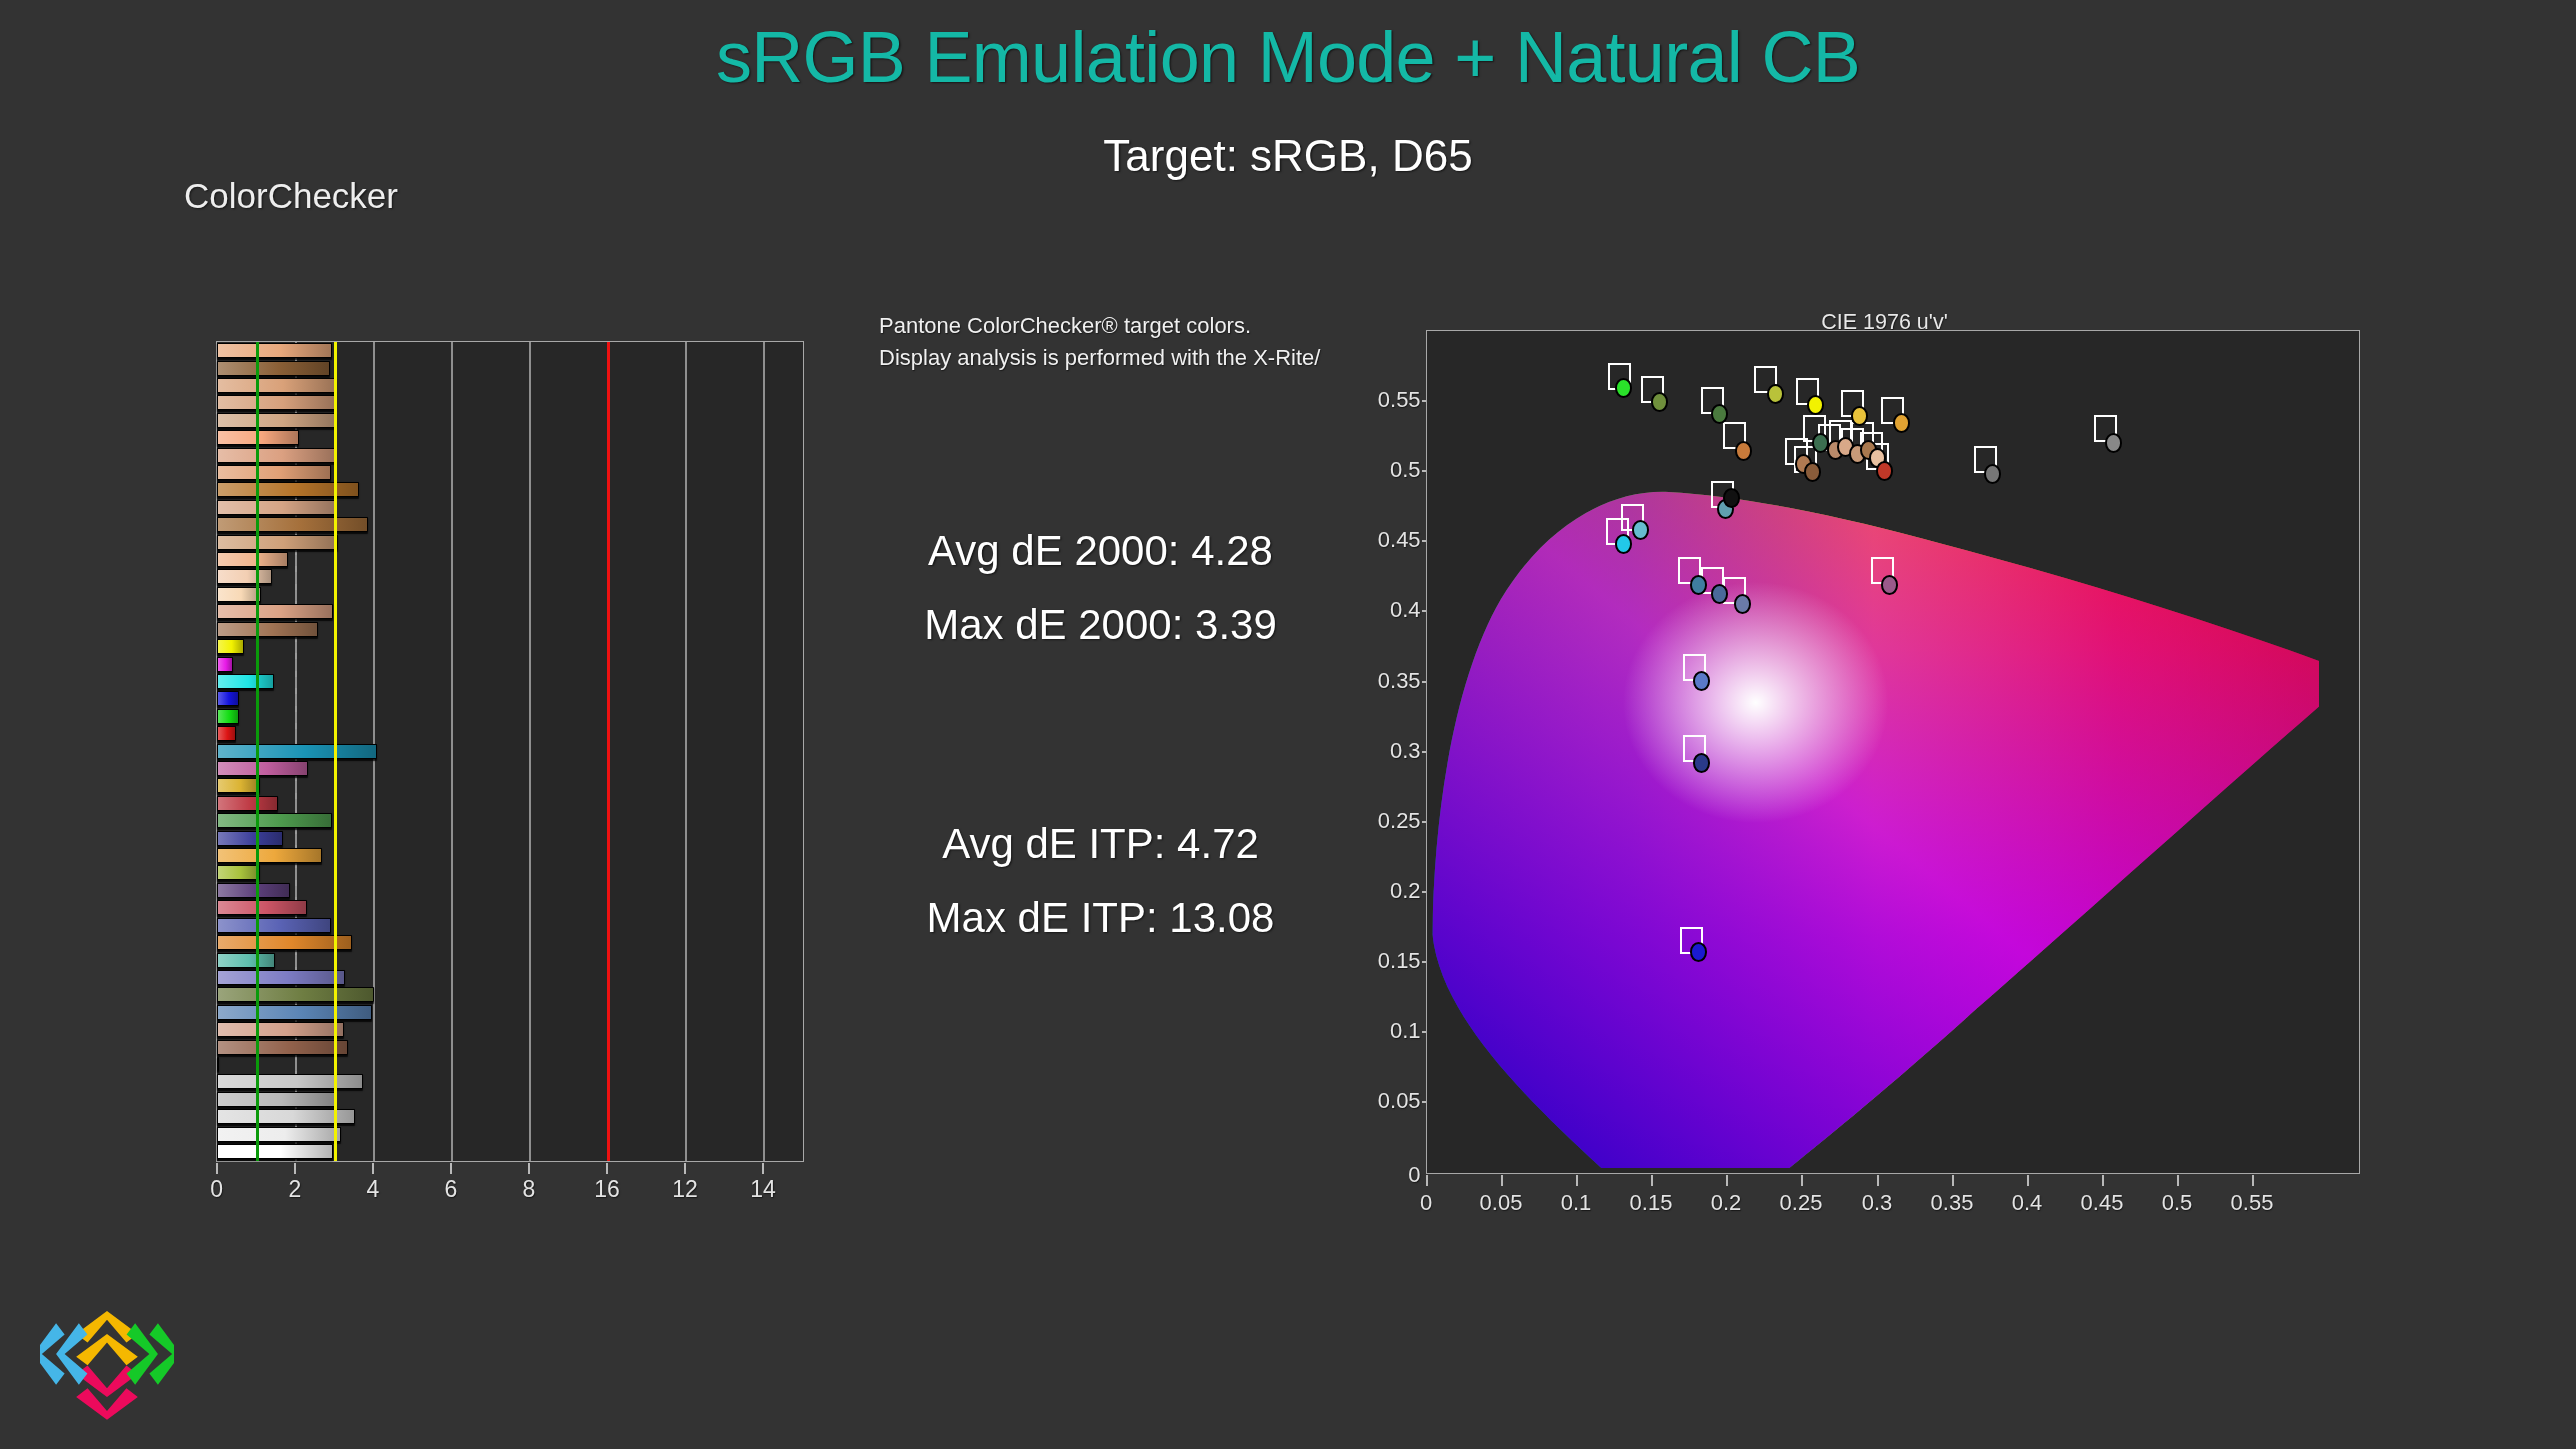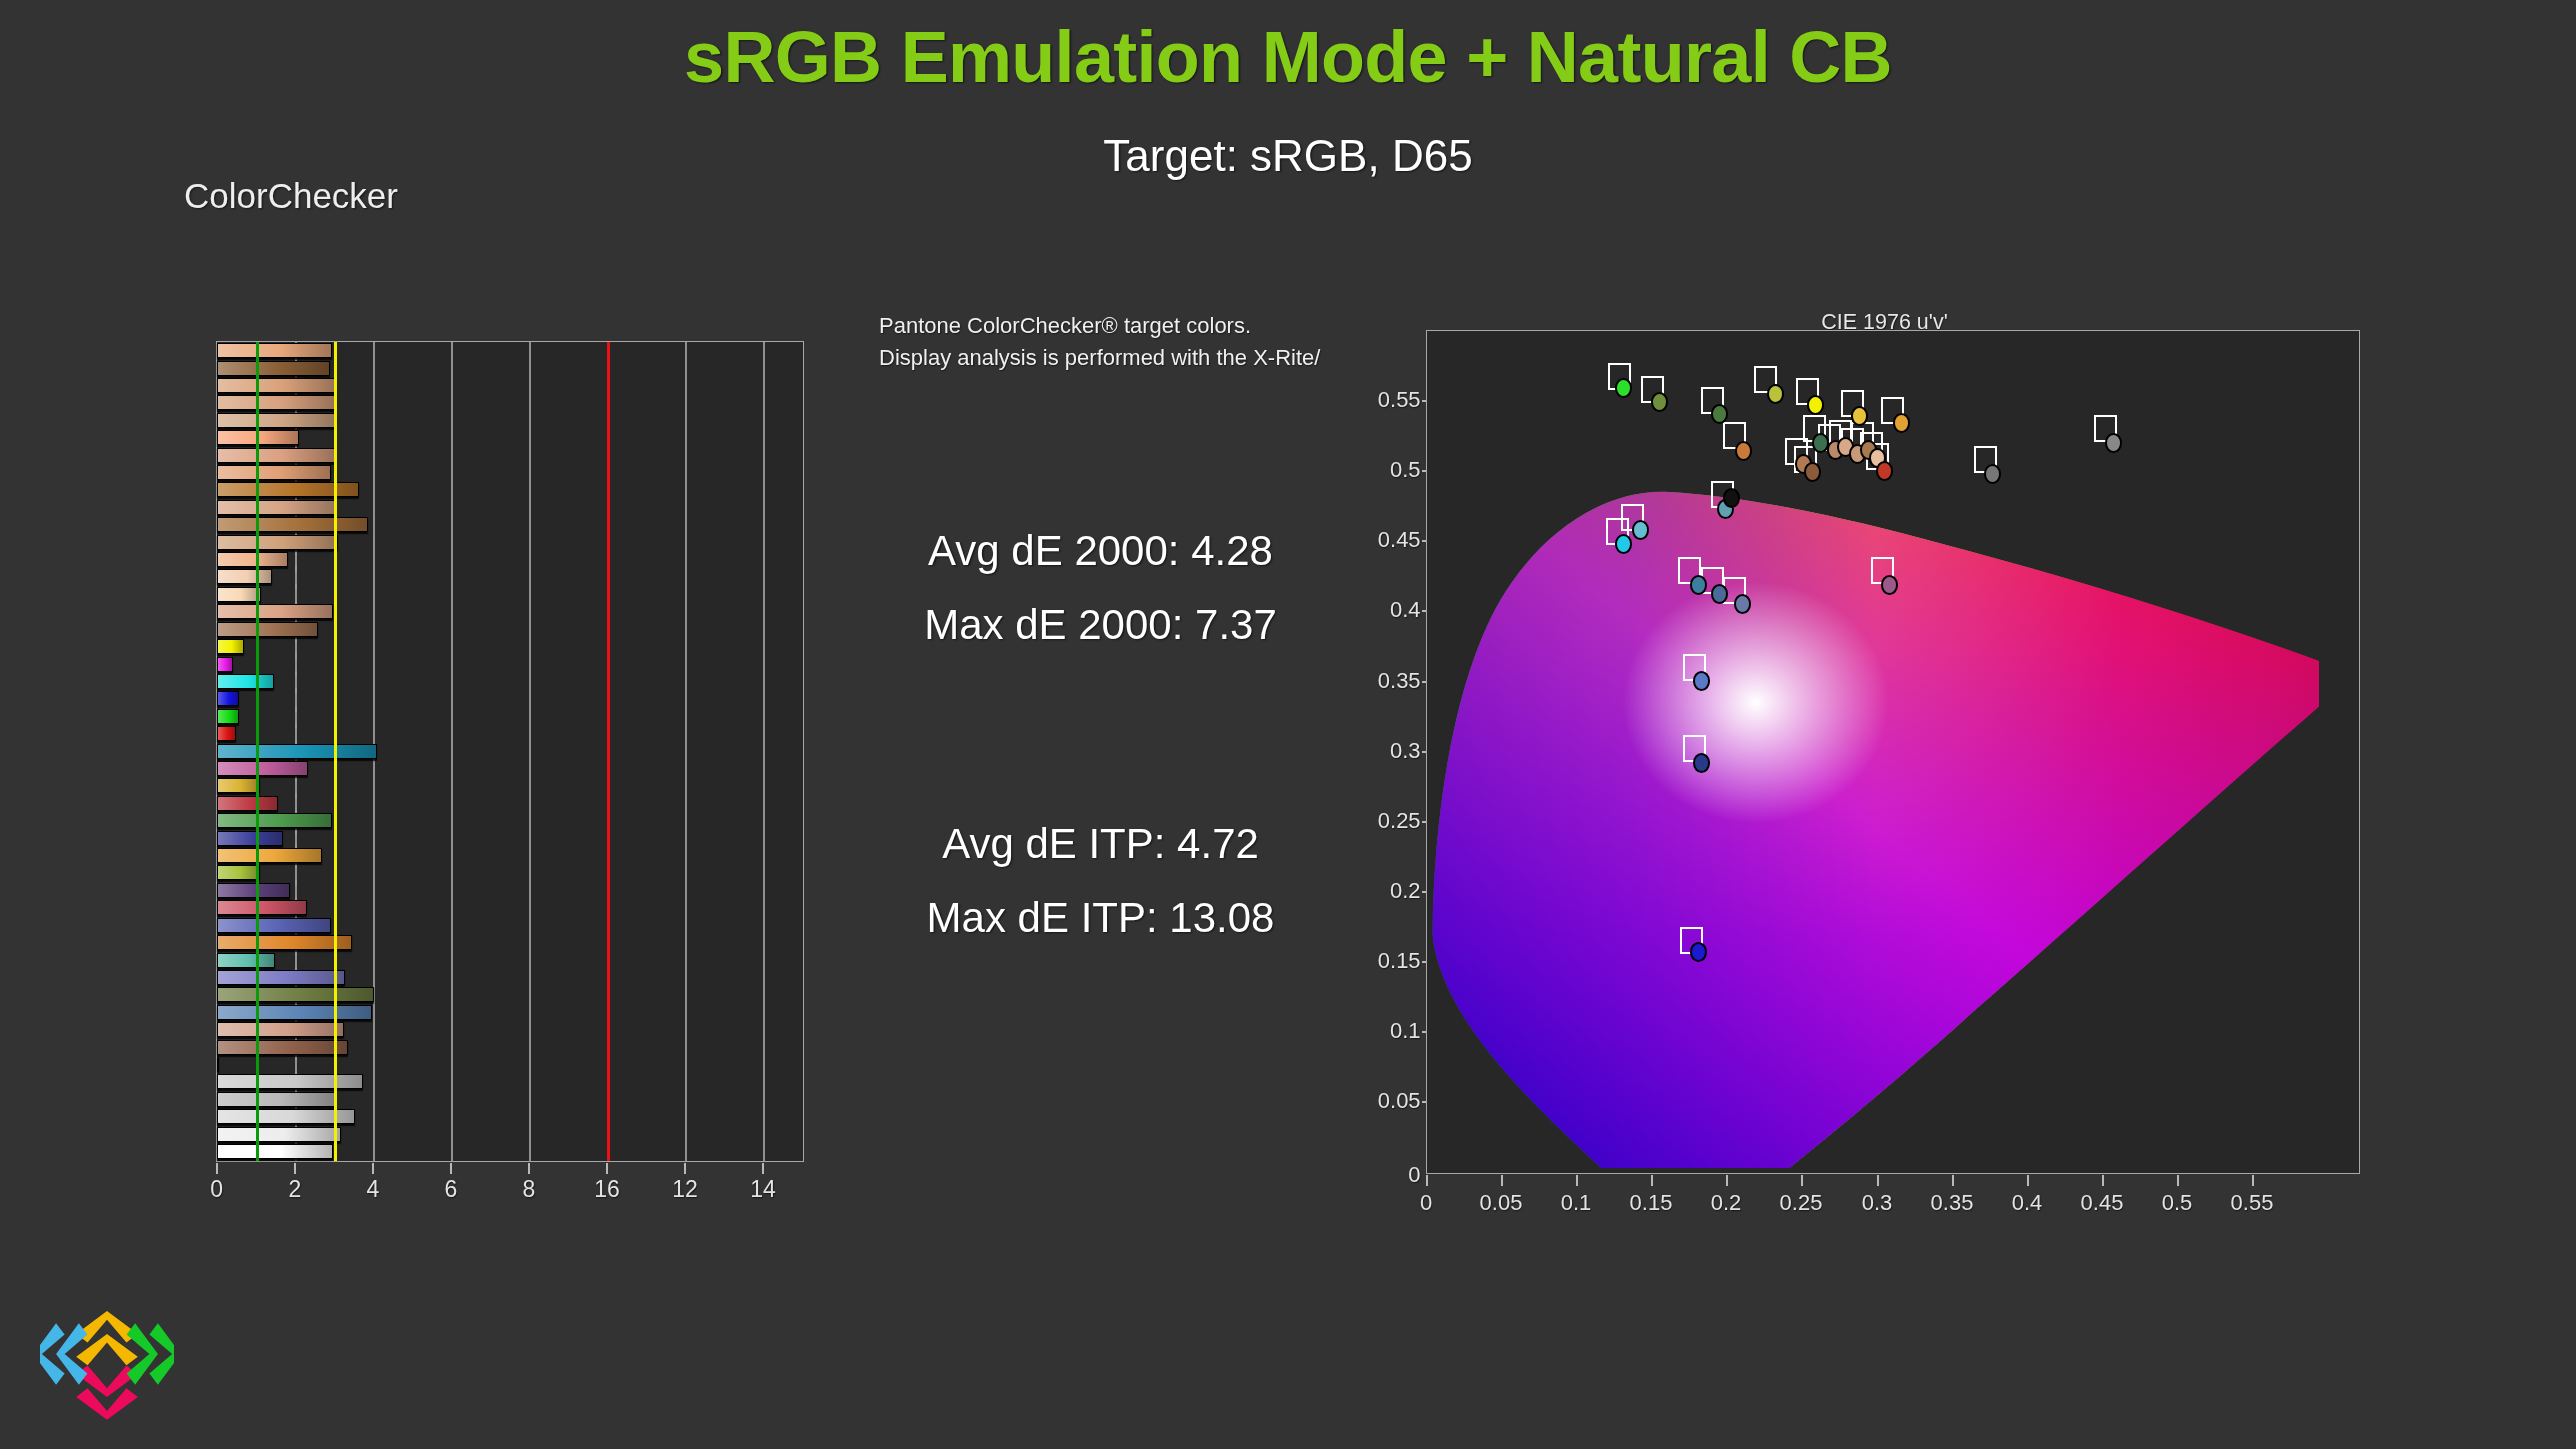--- a/index.html
+++ b/index.html
@@ -15,23 +15,23 @@
     position: relative;
     width: 2576px; height: 1449px;
     background: #333333;
   }
 
   
   .title {
     position: absolute;
     left: 0; top: 16px; width: 2576px;
     text-align: center;
-    color: #84cc16;
+    color: #14b8a6;
     font-size: 72px;
-    font-weight: 700;
+    font-weight: 400;
     letter-spacing: -0.7px;
     line-height: 1.15;
     text-shadow: 1.3px 1.3px 2px rgba(0,0,0,0.55);
   }
   .subtitle {
     position: absolute;
     left: 0; top: 131px; width: 2576px;
     text-align: center;
     color: #ffffff;
     font-size: 44px;
@@ -421,21 +421,21 @@
       <div class="tick" style="left: 546px;"></div>
       <div class="lbl" style="left: 547px;">14</div>
     </div>
 
   <div class="note">
     <div>Pantone ColorChecker® target colors.</div>
     <div>Display analysis is performed with the X-Rite/</div>
   </div>
 
   <div class="stat" id="stat-avg-de2000">Avg dE 2000: 4.28</div>
-  <div class="stat" id="stat-max-de2000">Max dE 2000: 7.37</div>
+  <div class="stat" id="stat-max-de2000">Max dE 2000: 3.39</div>
   <div class="stat" id="stat-avg-deitp">Avg dE ITP: 4.72</div>
   <div class="stat" id="stat-max-deitp">Max dE ITP: 13.08</div>
 
   <div id="cie-title">CIE 1976 u'v'</div>
   <div id="cie-yaxis">
       <div class="cie-y-tick" style="top: 1101px;"></div>
       <div class="cie-y-lbl" style="top: 1101px; right: 5.4px;">0.05</div>
       <div class="cie-y-tick" style="top: 1031px;"></div>
       <div class="cie-y-lbl" style="top: 1031px; right: 5.4px;">0.1</div>
       <div class="cie-y-tick" style="top: 961px;"></div>

